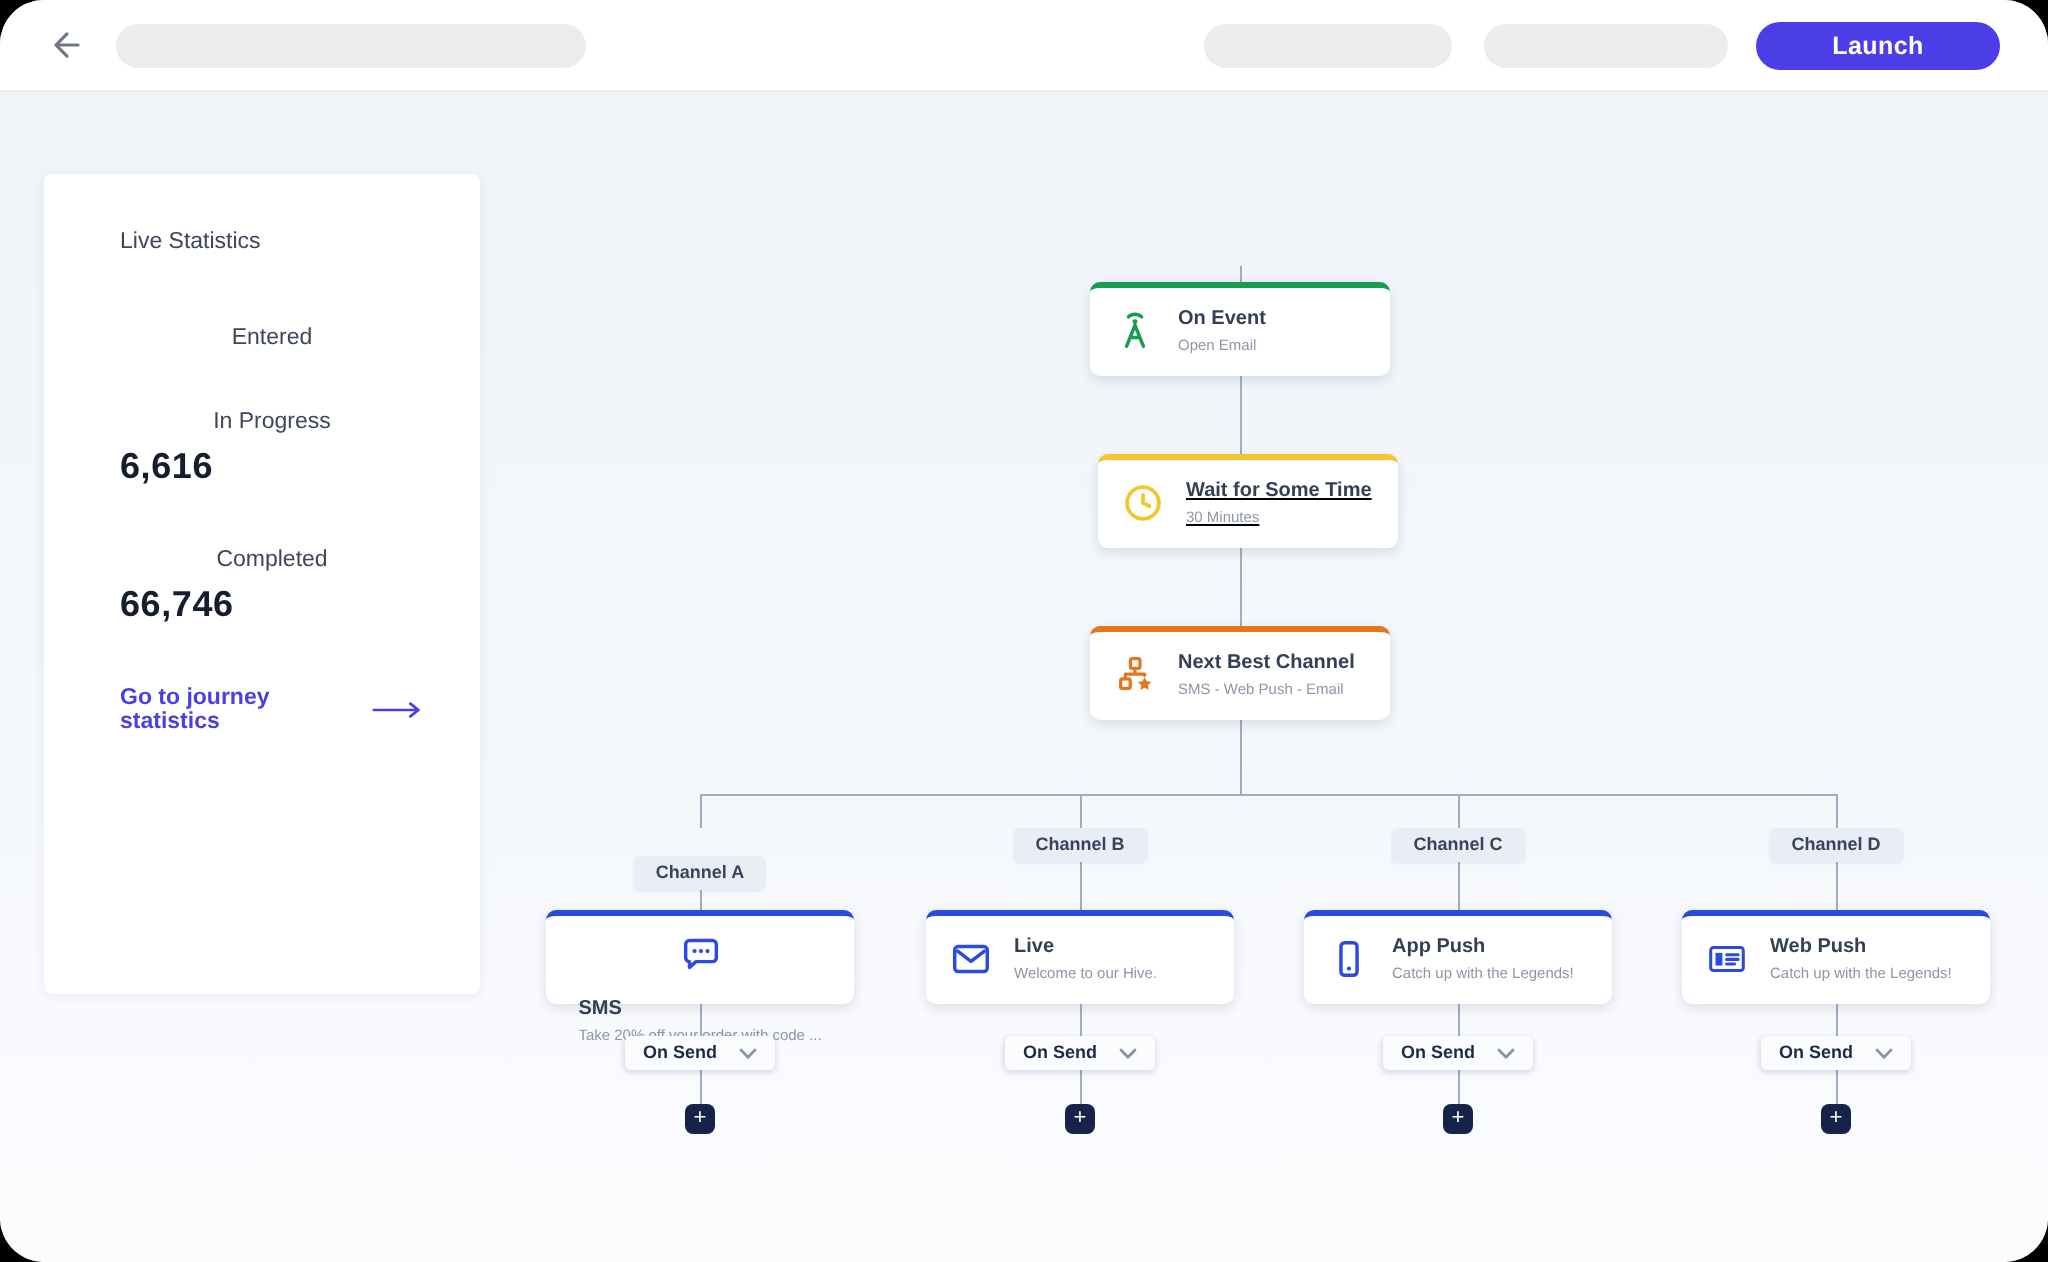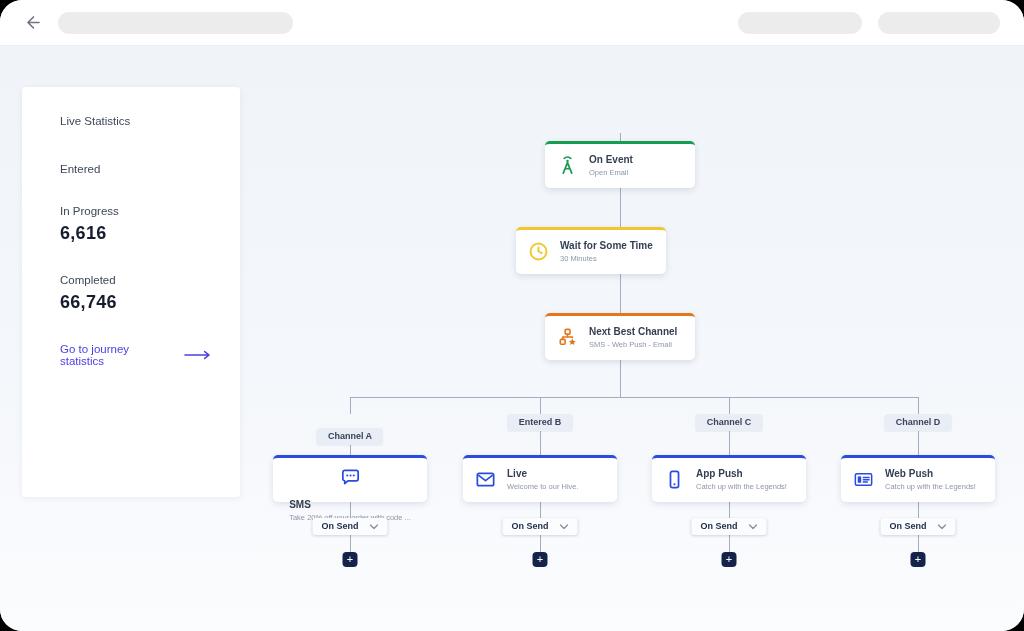--- a/index.html
+++ b/index.html
@@ -32,23 +32,23 @@
     background:linear-gradient(180deg,#F0F4F9 0%, #F4F7FB 55%, #FBFCFE 100%);
   }
   
   .stats-card {
     position:absolute; left:22px; top:41px; width:218px; height:410px;
     background:#fff; border-radius:4px; box-shadow:0 1px 6px rgba(30,45,90,.07);
     padding:28px 28px 20px 38px;
   }
   .stats-title { font-size:11.5px; color:#3D4759; margin:0 0 36px 0; font-weight:400; }
   .stat-group { margin-bottom:30px; }
-  .stat-label { font-size:11.5px; color:#3D4759; margin-bottom:6px; }
+  .stat-label { font-size:11.5px; color:#3D4759; margin-bottom:6px;text-align:center; }
   .stat-value { font-size:18px; font-weight:700; color:#161D2E; letter-spacing:.3px; }
-  .stats-link { font-size:11.5px; font-weight:400; display:flex; align-items:center; gap:10px; margin-top:16px; cursor:pointer; }
+  .stats-link { font-size:11.5px; font-weight:700; display:flex; align-items:center; gap:10px; margin-top:16px; cursor:pointer; }
   
   .vline { position:absolute; width:1px; background:#A3ADC2; }
   .hline { position:absolute; height:1px; background:#A3ADC2; }
   .node {
     position:absolute; width:150px; height:47px; background:#fff;
     border-top:3px solid var(--accent,#999); border-radius:5px;
     box-shadow:0 2px 6px rgba(25,39,80,.13);
     display:flex; align-items:center; gap:9px; padding:6px 10px 8px; cursor:pointer;
   }
   .node.branch { width:154px; }
@@ -83,20 +83,21 @@
   <div class="topbar">
     <div class="back-btn">
       <svg width="19" height="19" viewBox="0 0 24 24" fill="none" stroke="#6E7683" stroke-width="2" stroke-linecap="round" stroke-linejoin="round">
           <path d="M19 12 H5 M12 5 l-7 7 7 7"></path>
         </svg>
     </div>
     <div class="skel p1"></div>
     <div class="tb-space"></div>
     <div class="skel p2"></div>
     <div class="skel p3"></div>
+    <button class="launch-btn" style="background: rgb(76, 62, 230);">Launch</button>
   </div>
 
   <div class="canvas">
 
     <div class="stats-card">
       <p class="stats-title">Live Statistics</p>
 
       <div class="stat-group">
         <div class="stat-label">Entered</div>
       </div>
@@ -147,21 +148,21 @@
           <path d="M8.6 4.6 a4.9 4.9 0 0 1 6.8 0"></path>
           <path d="M12 9 L7.6 20 M12 9 L16.4 20 M9.4 15.4 h5.2"></path>
         </svg>
       </span>
       <span class="ntext">
         <span class="node-title" style="display:block">On Event</span>
         <span class="node-sub" style="display:block">Open Email</span>
       </span>
     </div>
 
-    <div class="node" style="left: 516px; top: 181px; --accent: #F2C72E;">
+    <div class="node" style="left: 549px; top: 181px; text-decoration: underline; --accent: #F2C72E;">
       <span class="nicon">
         <svg width="23" height="23" viewBox="0 0 24 24" fill="none" stroke="currentColor" stroke-width="2">
           <circle cx="12" cy="12" r="8.3"></circle>
           <path d="M12 7.8 V12 l3.4 1.7" stroke-linecap="round" stroke-linejoin="round"></path>
         </svg>
       </span>
       <span class="ntext">
         <span class="node-title" style="display:block">Wait for Some Time</span>
         <span class="node-sub" style="display:block">30 Minutes</span>
       </span>
@@ -176,21 +177,21 @@
           <path fill="currentColor" stroke="none" d="M17 13.1 l1.08 2.2 2.42.35 -1.75 1.7.41 2.4 -2.16 -1.14 -2.16 1.14.41 -2.4 -1.75 -1.7 2.42 -.35 z"></path>
         </svg>
       </span>
       <span class="ntext">
         <span class="node-title" style="display:block">Next Best Channel</span>
         <span class="node-sub" style="display:block">SMS - Web Push - Email</span>
       </span>
     </div>
 
     <div class="chip" style="left:350px; top:382px;">Channel A</div>
-    <div class="chip" style="left:540px; top:368px;">Entered B</div>
+    <div class="chip" style="left:540px; top:368px;">Channel B</div>
     <div class="chip" style="left:729px; top:368px;">Channel C</div>
     <div class="chip" style="left:918px; top:368px;">Channel D</div>
 
     <div class="node branch" style="left: 273px; top: 409px; flex-direction: column; --accent: #2B4BDE;">
       <span class="nicon">
         <svg width="23" height="23" viewBox="0 0 24 24" fill="none" stroke="currentColor" stroke-width="1.8" stroke-linejoin="round">
           <path d="M6 5.5 h12 a2 2 0 0 1 2 2 v7 a2 2 0 0 1 -2 2 h-8.6 l-3.4 3 v-3 a2 2 0 0 1 -2 -2 v-7 a2 2 0 0 1 2 -2 z"></path>
           <circle cx="8.6" cy="11" r="1.1" fill="currentColor" stroke="none"></circle>
           <circle cx="12" cy="11" r="1.1" fill="currentColor" stroke="none"></circle>
           <circle cx="15.4" cy="11" r="1.1" fill="currentColor" stroke="none"></circle>

